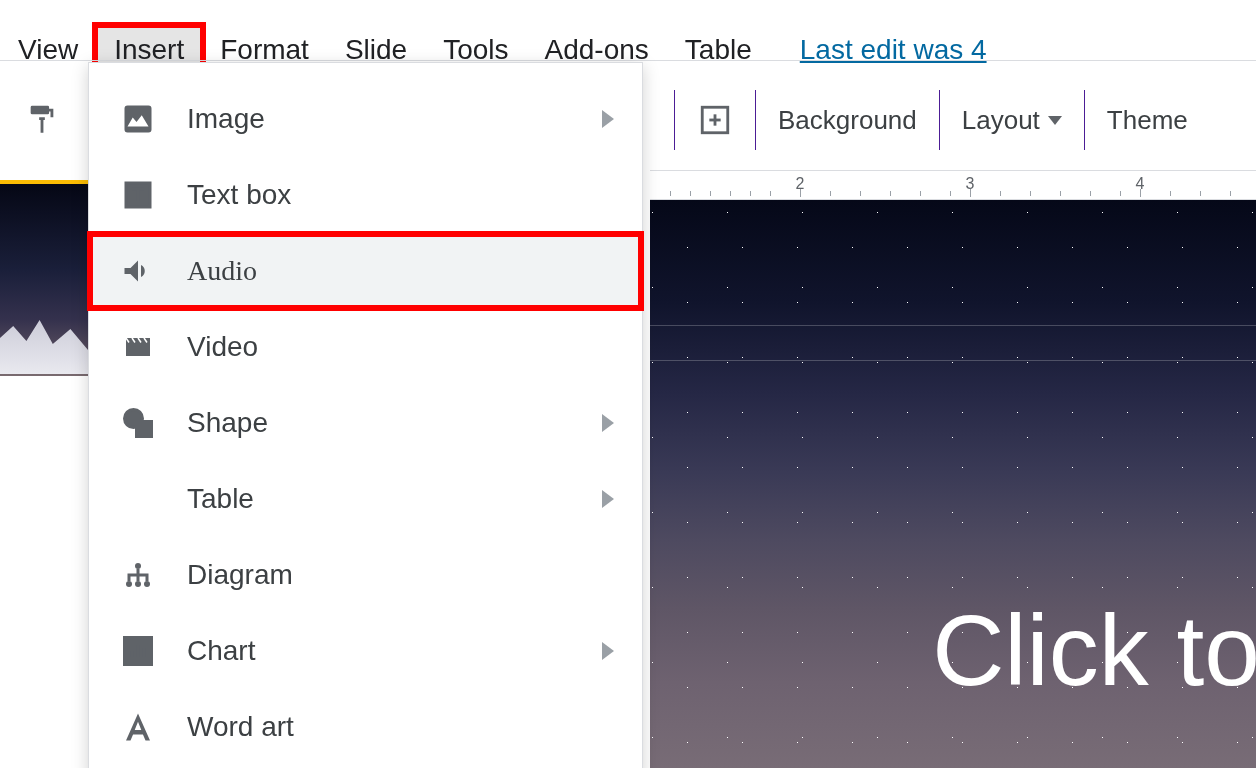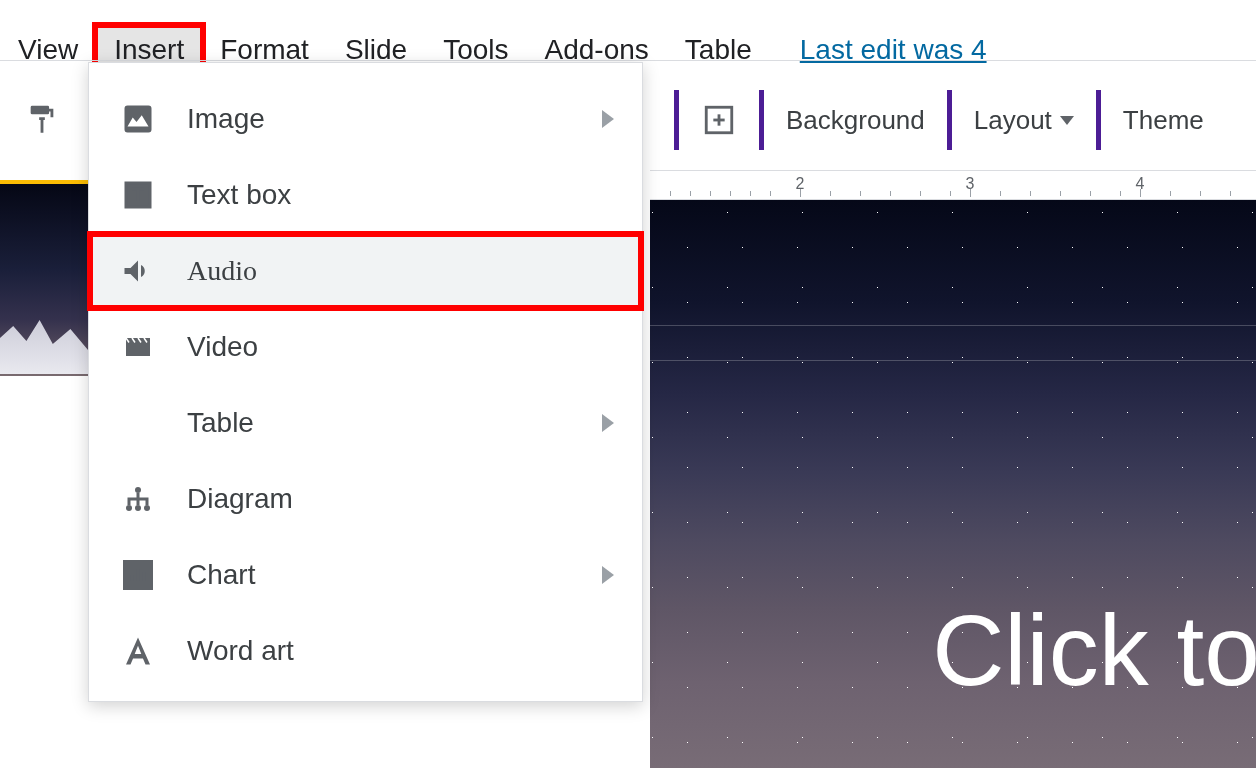--- a/index.html
+++ b/index.html
@@ -49,21 +49,21 @@
     align-items:center;
   }
   .tool-btn{
     height:60px;
     display:flex;
     align-items:center;
     justify-content:center;
     font-size:26px;
     color:#3c4043;
     padding:0 22px;
-    border-left:5px solid #4c1d95;
+    border-left:1px solid #4c1d95;
     cursor:default;
   }
   .tool-btn:first-child{border-left:none;}
   .tool-icon{
     width:36px;height:36px;
     display:flex;align-items:center;justify-content:center;
     color:#5f6368;
   }
   .dropdown-caret{
     margin-left:8px;
@@ -256,20 +256,30 @@
     <span>Audio</span>
   </div>
   <div class="dd-item">
     <span class="dd-icon">
       <svg viewBox="0 0 24 24">
           <path d="M4 6h16v12H4z" fill="#5f6368"></path>
           <path d="M4 6l2 3M8 6l2 3M12 6l2 3M16 6l2 3" stroke="#fff" stroke-width="1"></path>
         </svg>
     </span>
     <span>Video</span>
+  </div>
+  <div class="dd-item">
+    <span class="dd-icon">
+      <svg viewBox="0 0 24 24" fill="none" stroke="#5f6368" stroke-width="2">
+          <circle cx="9" cy="9" r="6"></circle>
+          <rect x="11" y="11" width="10" height="10" fill="#5f6368"></rect>
+        </svg>
+    </span>
+    <span>Shape</span>
+    <span class="dd-arrow"></span>
   </div>
   <div class="dd-item">
     <span class="dd-icon" style="visibility:hidden;">
       <svg viewBox="0 0 24 24"></svg>
     </span>
     <span>Table</span>
     <span class="dd-arrow"></span>
   </div>
   <div class="dd-item">
     <span class="dd-icon">

